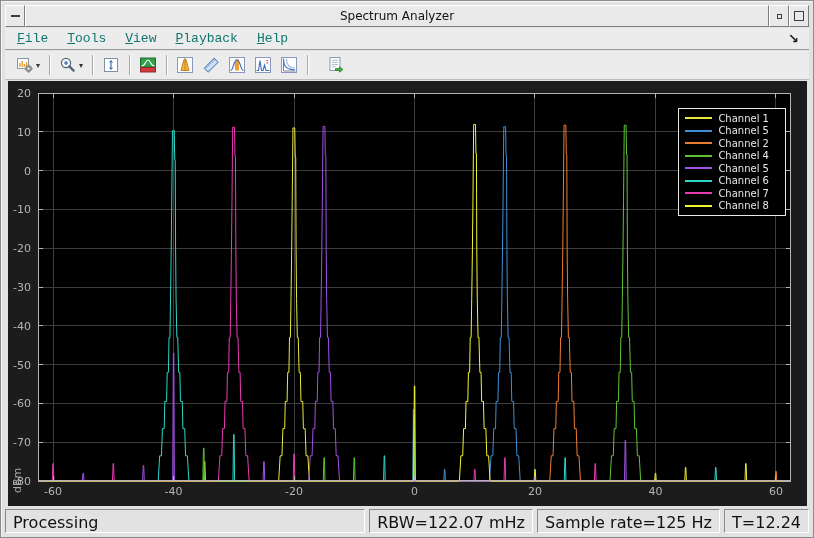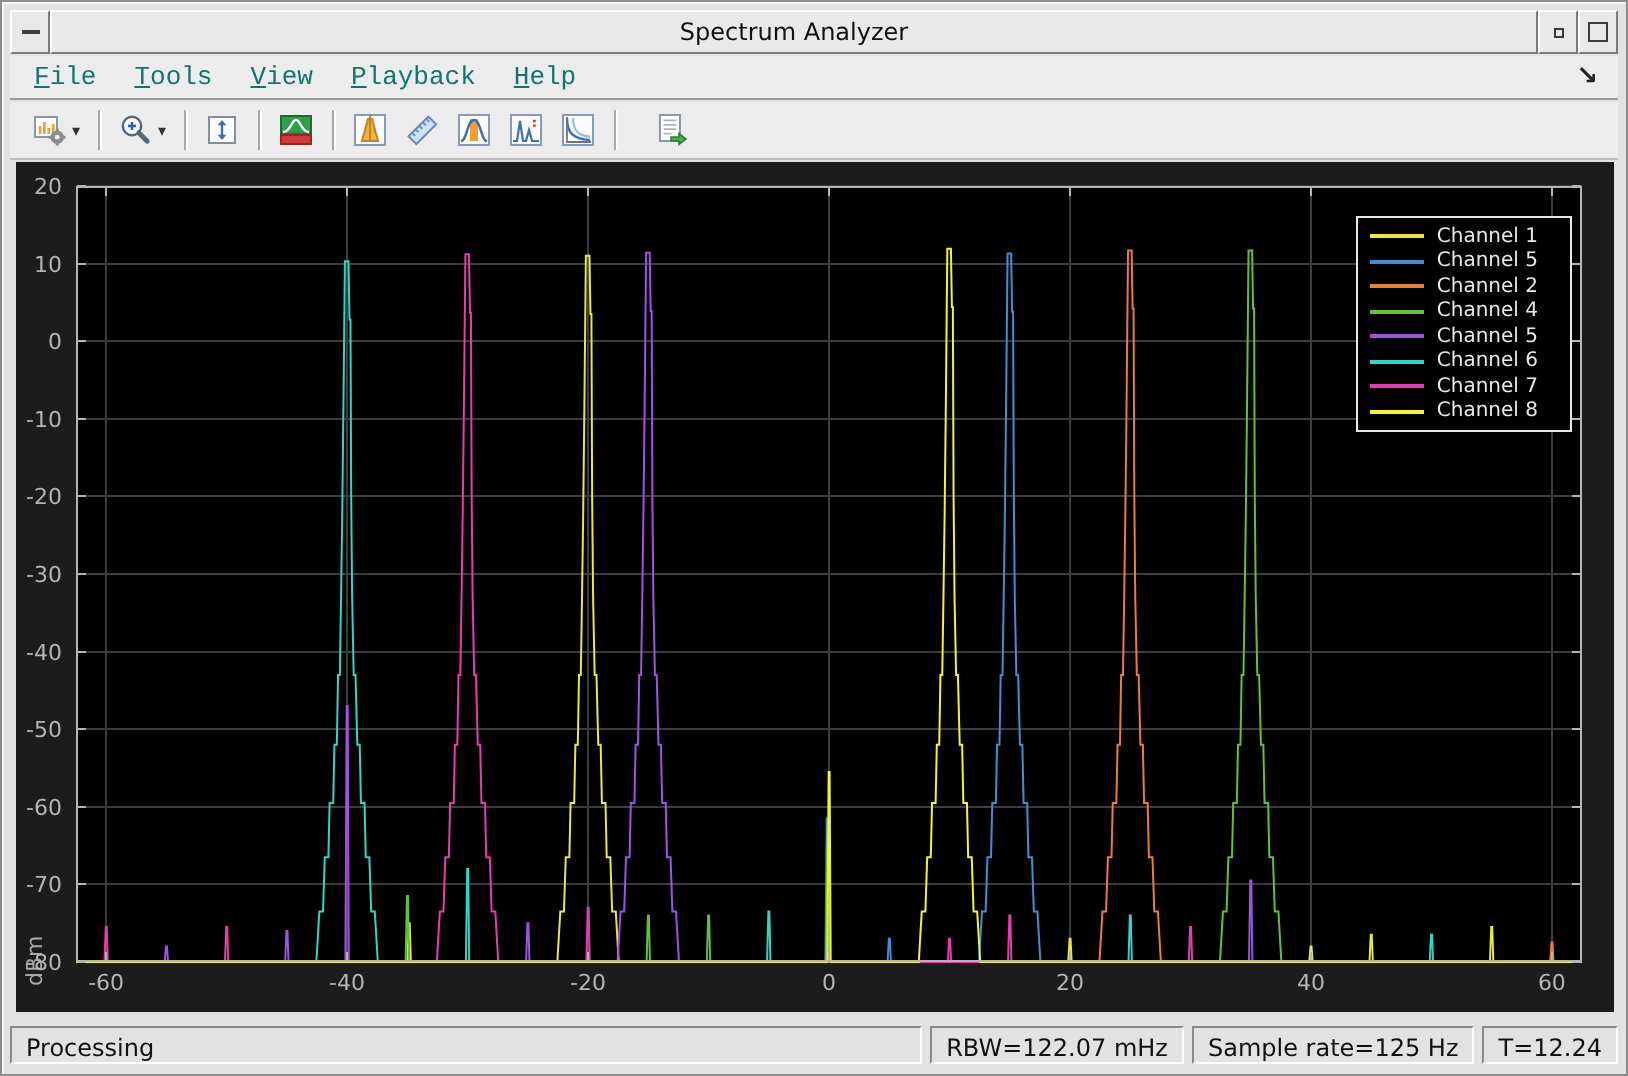--- a/index.html
+++ b/index.html
@@ -44,21 +44,21 @@
             writing-mode:vertical-rl; transform:rotate(180deg); font-size:11px; color:#a8a8a8; }
   .xlabel { position:absolute; left:30px; top:408px; width:753px; text-align:center; font-size:11px; color:#a8a8a8; }
 
   .legend { position:absolute; right:5px; top:15px; background:#000; border:1px solid #e8e8e8; padding:3px 16px 3px 6px; }
   .leg-item { display:flex; align-items:center; height:12.5px; }
   .leg-line { width:27px; height:2px; margin-right:6px; flex:0 0 auto; }
   .leg-label { font-size:10px; color:#e8e8e8; white-space:nowrap; }
 
   
   .statusbar { position:absolute; left:4px; right:4px; bottom:5px; height:23px; display:flex; gap:4px;
-               align-items:flex-end; font-size:12px; color:#111; }
+               align-items:flex-start; font-size:16px; color:#111; }
   .panel { border:1px solid; border-color:#8a8a8a #ffffff #ffffff #8a8a8a; padding:3px 7px 0 7px; white-space:nowrap; }
   .status-msg { flex:1; }
 
   svg { display:block; }
 </style>
 </head>
 <body>
 
 <div class="window">
 

